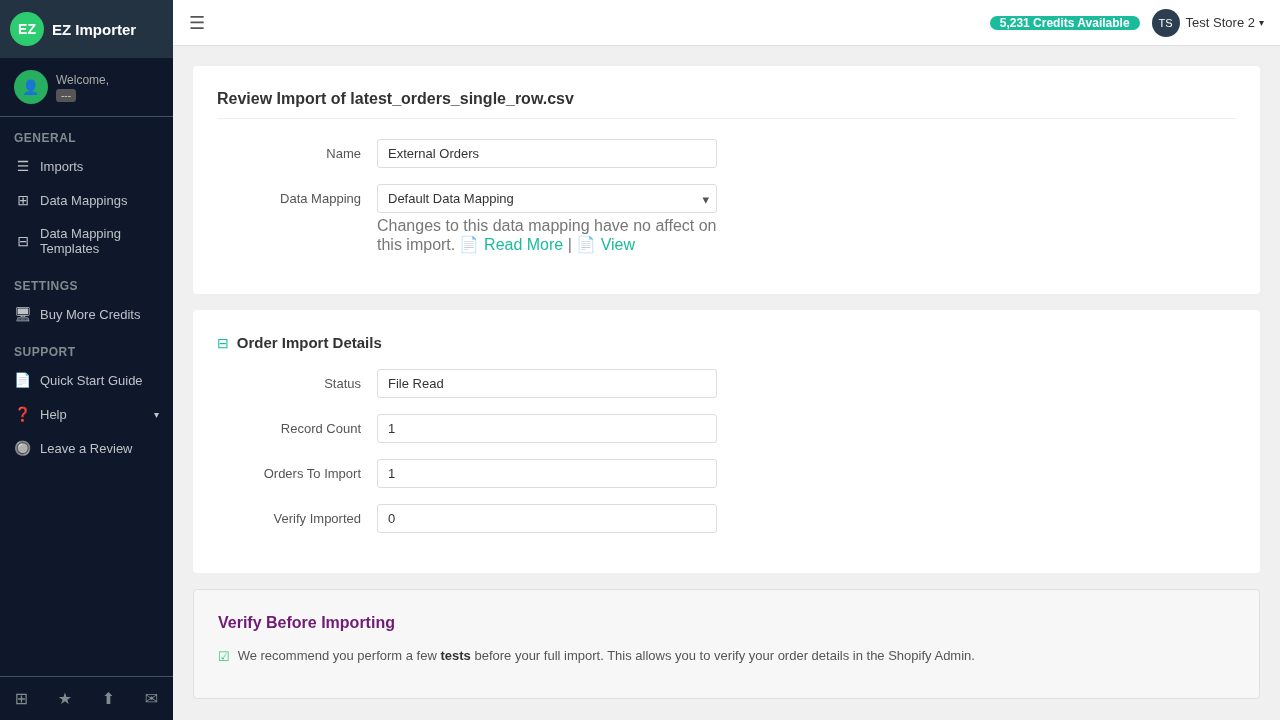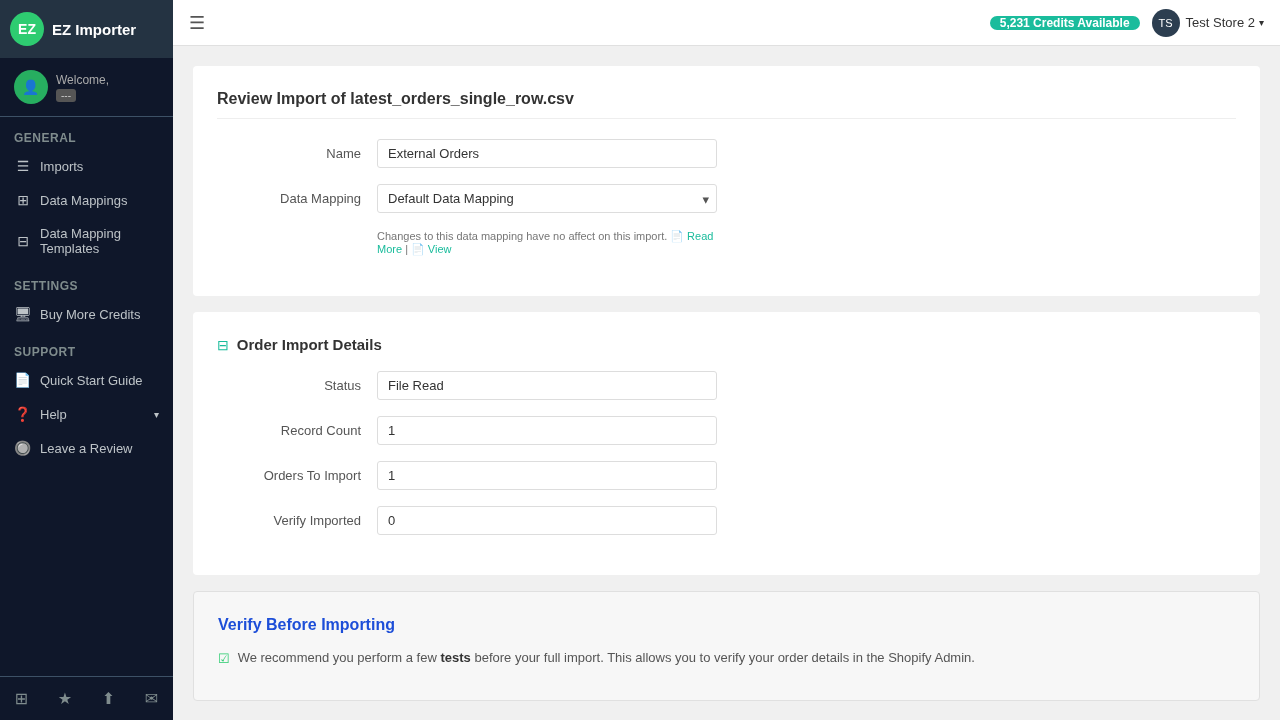--- a/index.html
+++ b/index.html
@@ -269,22 +269,22 @@
     .select-arrow {
       position: absolute;
       right: 8px;
       top: 50%;
       transform: translateY(-50%);
       color: #555;
       pointer-events: none;
     }
 
     .data-mapping-notes {
-      margin-top: 17px;
-      font-size: 11px;
+      margin-top: 4px;
+      font-size: 16px;
       color: #777;
     }
 
     .data-mapping-notes a {
       color: #1abc9c;
       text-decoration: none;
     }
 
     .checkbox-row {
       display: flex;
@@ -332,21 +332,21 @@
       background: #f7f7f7;
       border: 1px solid #e0e0e0;
       border-radius: 4px;
       padding: 24px;
       margin-bottom: 16px;
     }
 
     .verify-title {
       font-size: 16px;
       font-weight: 600;
-      color: #1d4ed8;
+      color: #701a75;
       margin-bottom: 16px;
     }
 
     .verify-item {
       display: flex;
       align-items: flex-start;
       gap: 8px;
       margin-bottom: 10px;
       font-size: 13px;
       color: #555;

